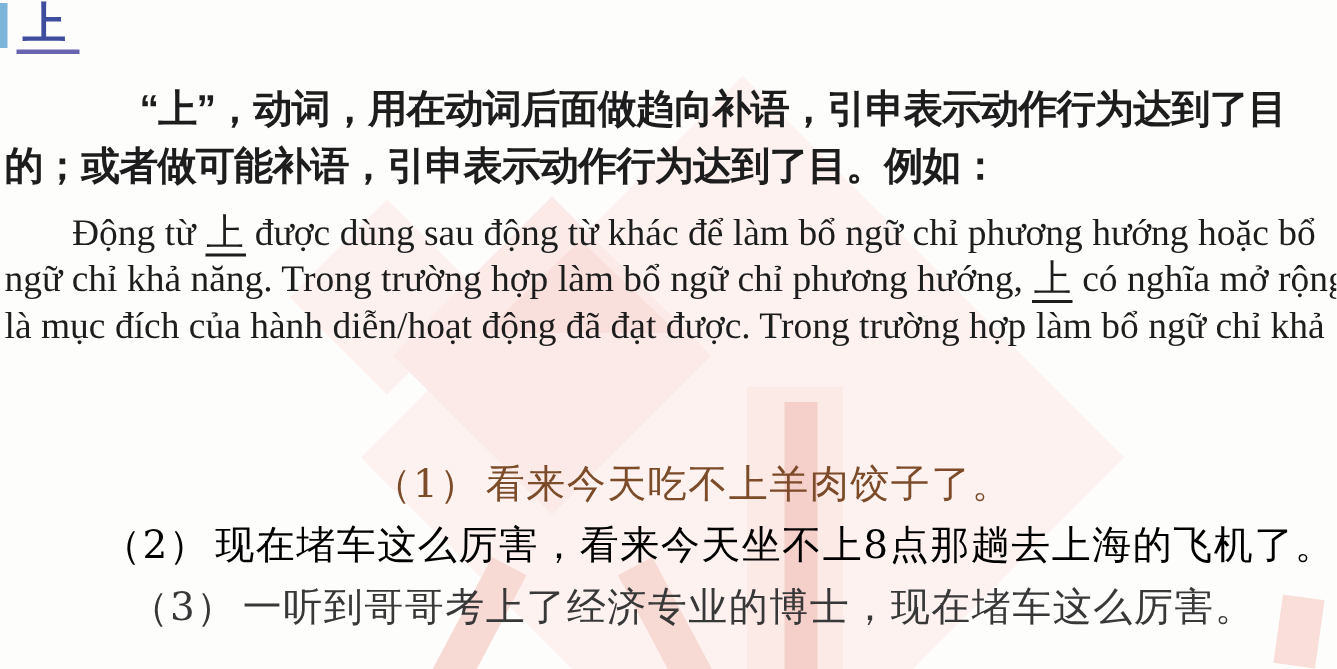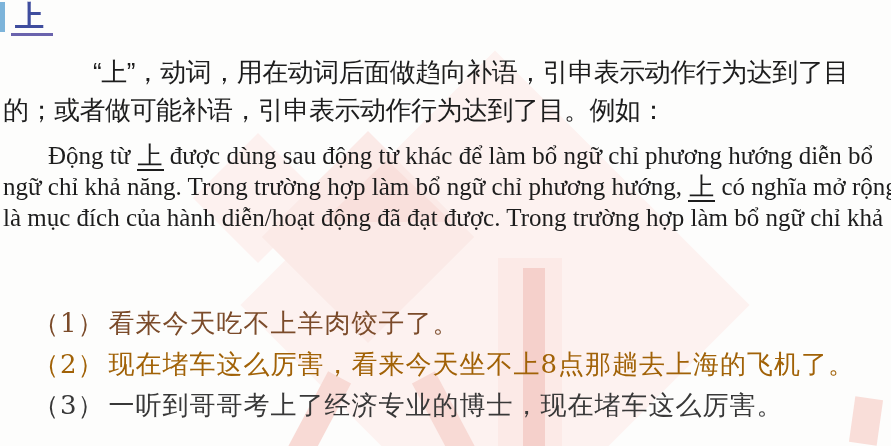--- a/index.html
+++ b/index.html
@@ -31,37 +31,37 @@
     font-family:"Liberation Sans",sans-serif;
     font-size:29px;font-weight:bold;line-height:32px;
     color:var(--header_blue,#3f4d9e);
     padding:0 9px 1px 4px;
     border-bottom:3px solid var(--header_underline,#6a63ad);
   }
   
   .cn-intro{
     position:absolute;left:3px;top:53px;width:884px;
     font-family:"Liberation Sans",sans-serif;
-    font-size:26px;font-weight:400;letter-spacing:-0.5px;
+    font-size:26px;font-weight:700;letter-spacing:-0.5px;
     color:var(--body_text,#1d1d1d);
   }
   .cn-intro .line{height:38px;line-height:38px;white-space:nowrap;}
   .cn-intro .line:first-child{text-indent:90px;}
   
   .vi-para{
     position:absolute;left:3px;top:140px;width:886px;
     font-family:"Liberation Serif",serif;
     font-size:25px;color:var(--body_text,#1d1d1d);
   }
   .vi-para .line{height:31px;line-height:31px;white-space:nowrap;}
   .vi-para .line:first-child{text-indent:45px;}
   .vi-para .u-hanzi{border-bottom:2px solid #1d1d1d;padding:0 1px;}
   
   .examples{position:absolute;left:33px;top:303px;}
-  .example-row{height:41px;line-height:41px;font-size:26px;letter-spacing:1px;white-space:nowrap;font-family:"DejaVu Serif",serif;}
+  .example-row{height:41px;line-height:41px;font-size:26px;letter-spacing:1px;white-space:nowrap;font-family:"DejaVu Serif",serif;text-align:center;}
   .example-row .ex-num{margin-right:4px;}
 </style>
 </head>
 <body>
 
 <div class="page">
 
   <div class="watermark">
     <div class="wm wm-big-diamond"></div>
     <div class="wm wm-diamond-sm"></div>
@@ -80,25 +80,25 @@
       <div class="entry-bar"></div>
       <div class="entry-title">上</div>
     </div>
 
     <div class="cn-intro">
         <div class="line">“上”，动词，用在动词后面做趋向补语，引申表示动作行为达到了目</div>
         <div class="line">的；或者做可能补语，引申表示动作行为达到了目。例如：</div>
       </div>
 
     <div class="vi-para">
-        <div class="line"><span>Động từ </span><span class="u-hanzi">上</span><span> được dùng sau động từ khác để làm bổ ngữ chỉ phương hướng diễn bổ</span></div>
+        <div class="line"><span>Động từ </span><span class="u-hanzi">上</span><span> được dùng sau động từ khác để làm bổ ngữ chỉ phương hướng hoặc bổ</span></div>
         <div class="line"><span>ngữ chỉ khả năng. Trong trường hợp làm bổ ngữ chỉ phương hướng, </span><span class="u-hanzi">上</span><span> có nghĩa mở rộng</span></div>
         <div class="line"><span>là mục đích của hành diễn/hoạt động đã đạt được. Trong trường hợp làm bổ ngữ chỉ khả</span></div>
       </div>
 
     <div class="examples">
         <div class="example-row" style="color: rgb(123, 75, 42);"><span class="ex-num">（1）</span><span class="ex-text">看来今天吃不上羊肉饺子了。</span></div>
-        <div class="example-row" style="color: #a16207;"><span class="ex-num">（2）</span><span class="ex-text">现在堵车这么厉害，看来今天坐不上8点那趟去上海的飞机了。</span></div>
+        <div class="example-row" style="color: #000000; margin-left: 35px;"><span class="ex-num">（2）</span><span class="ex-text">现在堵车这么厉害，看来今天坐不上8点那趟去上海的飞机了。</span></div>
         <div class="example-row" style="color: rgb(56, 56, 56);"><span class="ex-num">（3）</span><span class="ex-text">一听到哥哥考上了经济专业的博士，现在堵车这么厉害。</span></div>
       </div>
 
   </div>
 </div>
 
 </body></html>

